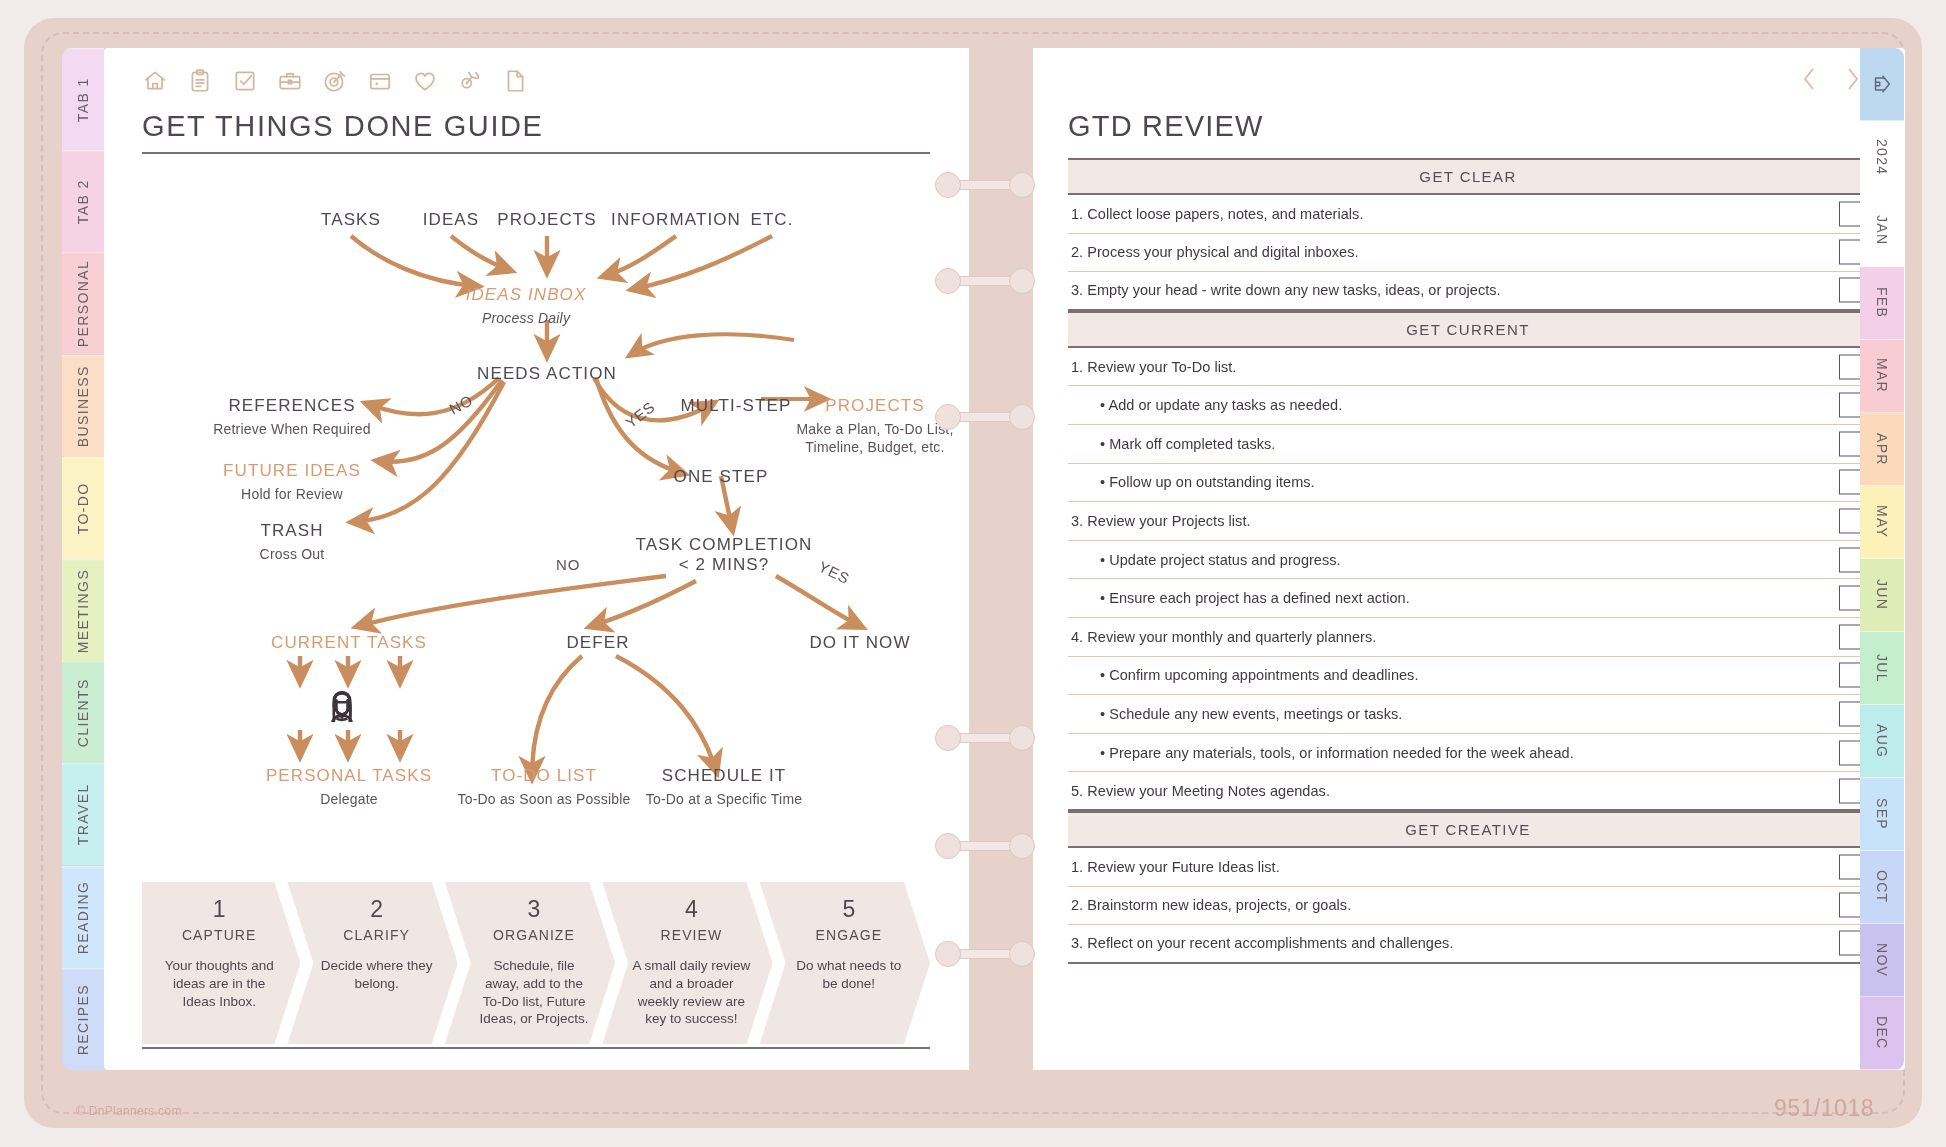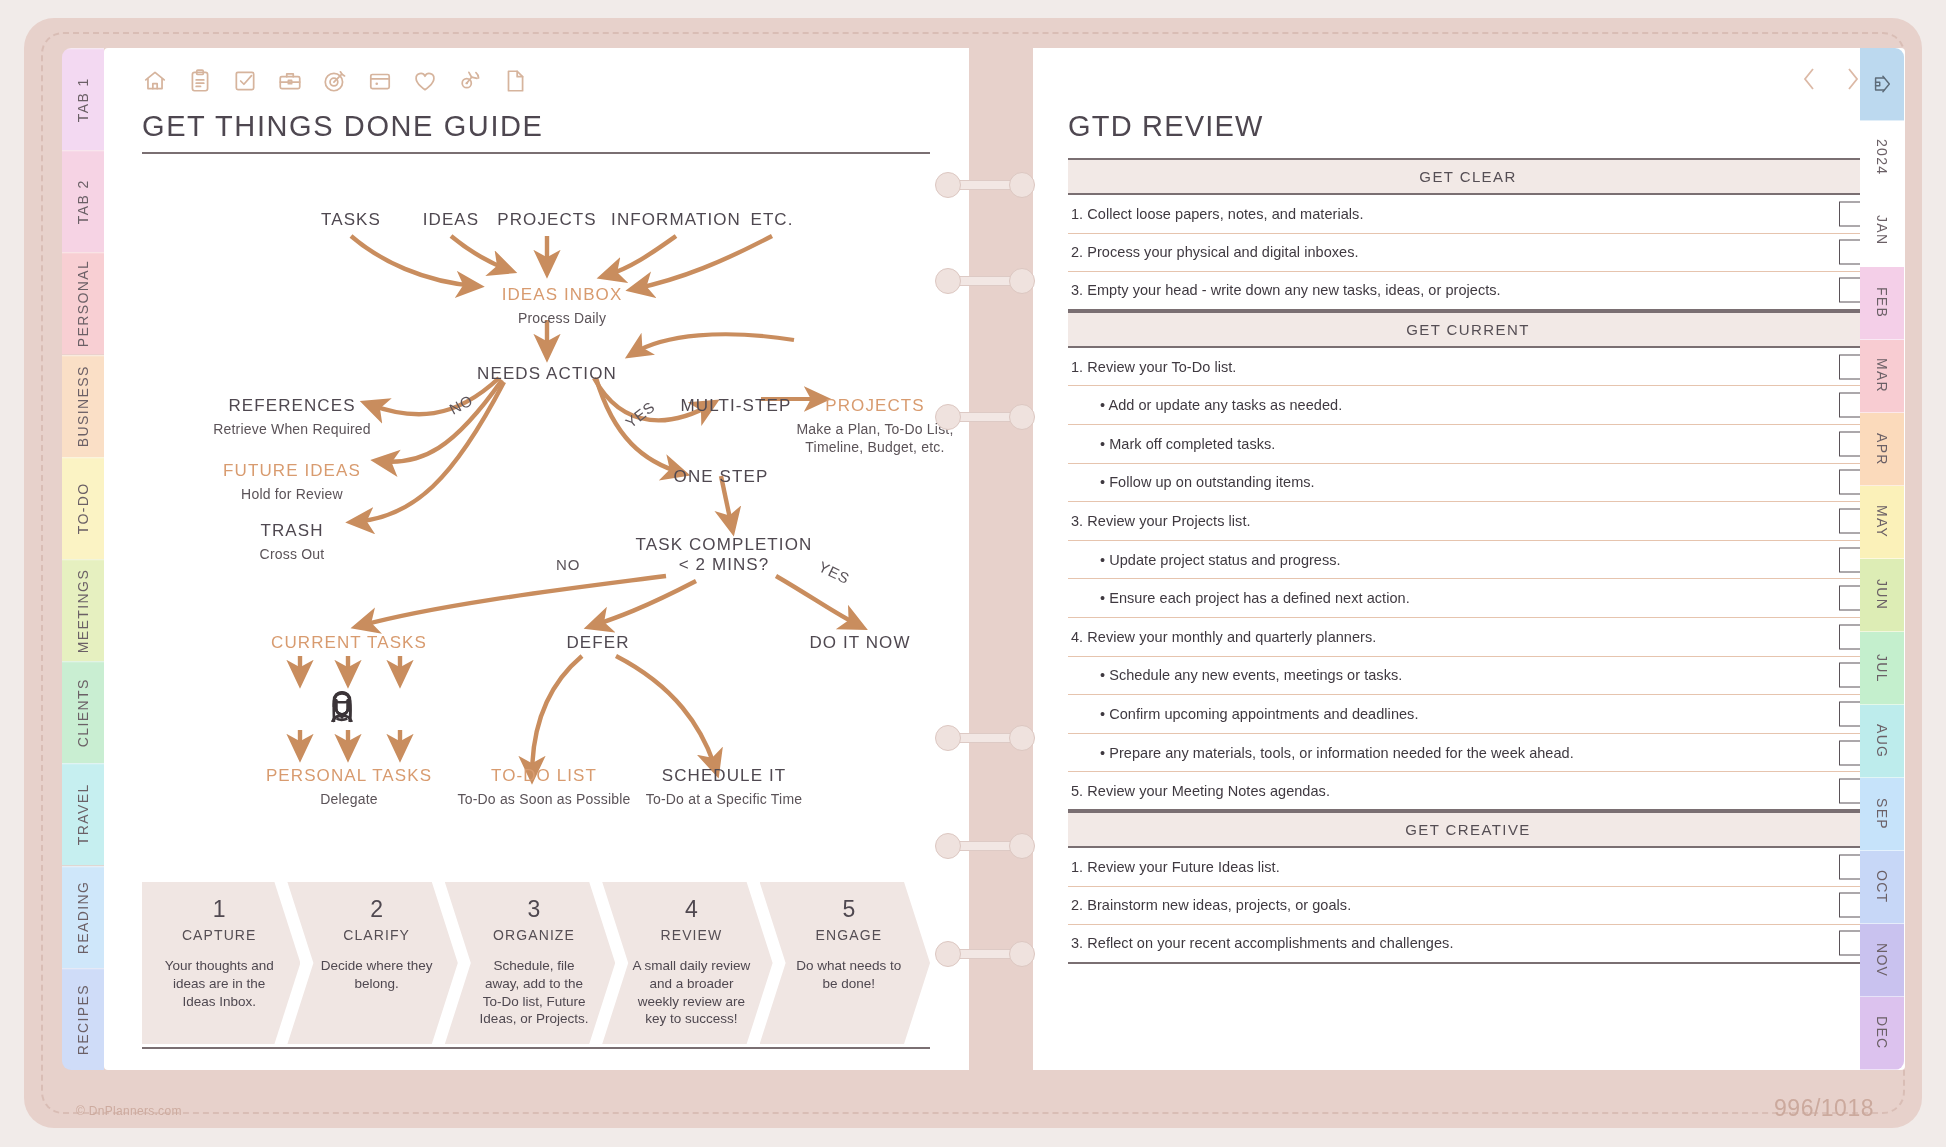--- a/index.html
+++ b/index.html
@@ -240,21 +240,21 @@
     cursor: pointer;
   }
 </style>
 </head>
 <body>
 
 <div id="app">
   <div class="binder">
     <div class="binder-dash"></div>
     <div class="watermark">© DnPlanners.com</div>
-    <div class="page-number">996/1018</div>
+    <div class="page-number">951/1018</div>
   </div>
 
   <div class="tabs-left" id="tabs-left">
       <div class="tab" style="background: rgb(243, 217, 242);">
         <span>TAB 1</span>
       </div>
       <div class="tab" style="background: rgb(246, 211, 228);">
         <span>TAB 2</span>
       </div>
       <div class="tab" style="background: rgb(248, 207, 211);">
@@ -411,21 +411,21 @@
           </div>
           <div class="node" style="left: 443px; top: 162px;">
             <div class="lbl">PROJECTS</div>
           </div>
           <div class="node" style="left: 572px; top: 162px;">
             <div class="lbl">INFORMATION</div>
           </div>
           <div class="node" style="left: 668px; top: 162px;">
             <div class="lbl">ETC.</div>
           </div>
-          <div class="node accent" style="left: 458px; top: 237px;">
+          <div class="node accent" style="left: 422px; top: 237px; font-style: italic;">
             <div class="lbl" style="white-space: pre;">IDEAS INBOX</div>
             <div class="sub" style="white-space: pre;">Process Daily</div>
           </div>
           <div class="node" style="left: 443px; top: 316px;">
             <div class="lbl" style="white-space: pre;">NEEDS ACTION</div>
           </div>
           <div class="node" style="left: 188px; top: 348px;">
             <div class="lbl" style="white-space: pre;">REFERENCES</div>
             <div class="sub" style="white-space: pre;">Retrieve When Required</div>
           </div>
@@ -591,25 +591,25 @@
         </div>
         <div class="crow sub">
           <span class="ctext">• Ensure each project has a defined next action.</span>
           <span class="cbox"></span>
         </div>
         <div class="crow">
           <span class="ctext">4. Review your monthly and quarterly planners.</span>
           <span class="cbox"></span>
         </div>
         <div class="crow sub">
+          <span class="ctext">• Confirm upcoming appointments and deadlines.</span>
+          <span class="cbox"></span>
+        </div>
+        <div class="crow sub">
           <span class="ctext">• Schedule any new events, meetings or tasks.</span>
-          <span class="cbox"></span>
-        </div>
-        <div class="crow sub">
-          <span class="ctext">• Confirm upcoming appointments and deadlines.</span>
           <span class="cbox"></span>
         </div>
         <div class="crow sub">
           <span class="ctext">• Prepare any materials, tools, or information needed for the week ahead.</span>
           <span class="cbox"></span>
         </div>
         <div class="crow last">
           <span class="ctext">5. Review your Meeting Notes agendas.</span>
           <span class="cbox"></span>
         </div>

